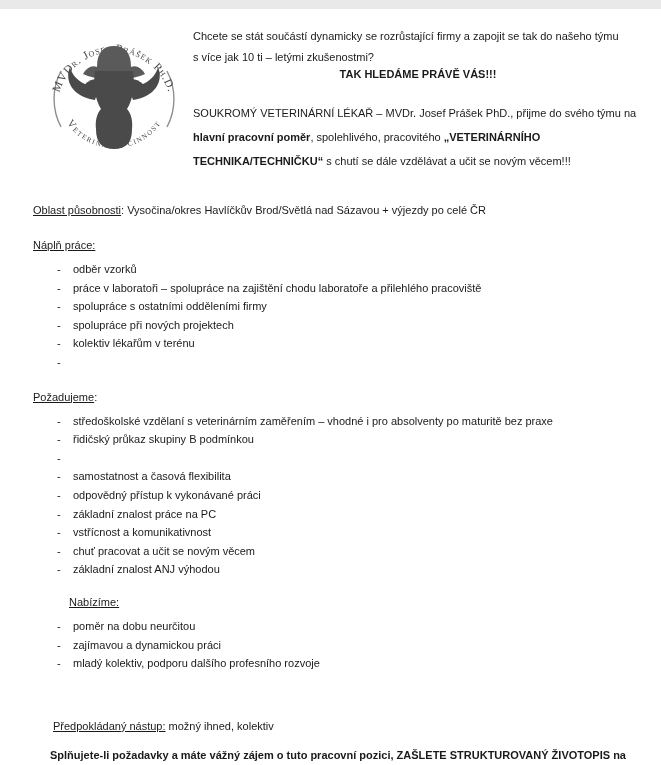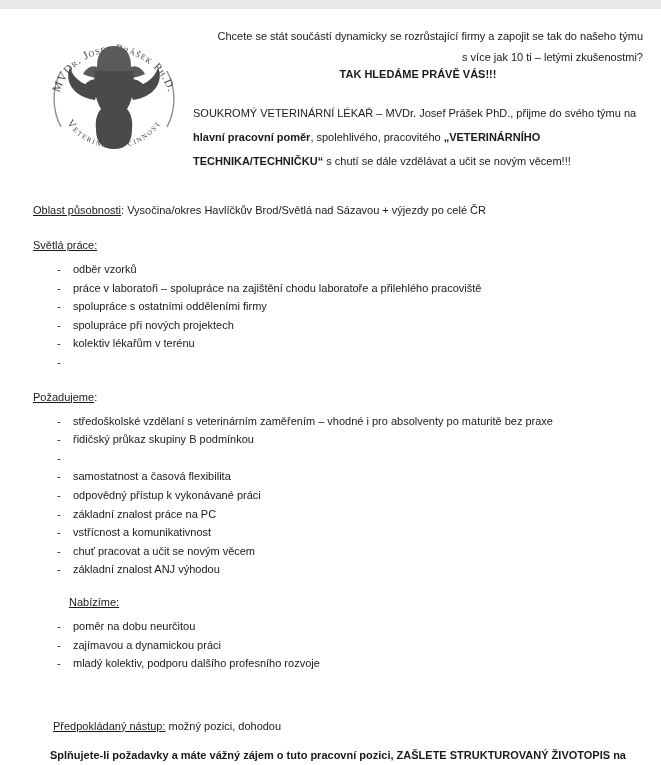--- a/index.html
+++ b/index.html
@@ -11,21 +11,21 @@
   }
   .top-strip { height:9px; background:#e9e9e9; }
   .doc { padding:10px 18px 0 33px; }
 
   .header { display:flex; align-items:flex-start; }
   .logo-wrap { flex:none; width:150px; margin-left:6px; margin-top:2px; }
   .logo-wrap svg { display:block; }
   .arc-text { font-family:"Liberation Serif", serif; font-variant:small-caps; fill:#4a4a4a; }
   .header-right { flex:1; margin-left:4px; padding-top:7px; }
 
-  .intro-line { text-align:right; line-height:21px; }
+  .intro-line { text-align:left; line-height:21px; }
   .headline { text-align:center; font-weight:bold; }
   .para { margin-top:21px; line-height:24px; }
   .b { font-weight:bold; }
 
   .section-label { text-decoration:underline; }
   .oblast-row { margin-top:28px; line-height:19px; }
   .list-title { margin-top:16px; line-height:19px; }
   .list-title-2 { margin-top:14px; line-height:19px;padding-left:36px; }
   ul.bullets { list-style:none; margin:5px 0 0 0; padding:0; }
   ul.bullets li { display:flex; line-height:18.6px; }
@@ -91,21 +91,21 @@
         <div><span class="b">hlavní pracovní poměr</span><span>, spolehlivého, pracovitého </span><span class="b">„VETERINÁRNÍHO</span></div>
         <div><span class="b">TECHNIKA/TECHNIČKU“</span><span> s chutí se dále vzdělávat a učit se novým věcem!!!</span></div>
       </div>
     </div>
   </div>
 
   <div class="oblast-row">
     <span class="section-label">Oblast působnosti</span><span>: Vysočina/okres Havlíčkův Brod/Světlá nad Sázavou + výjezdy po celé ČR</span>
   </div>
 
-  <div class="list-title section-label">Světlá práce:</div>
+  <div class="list-title section-label">Náplň práce:</div>
   <ul class="bullets">
     <li>
         <span class="marker">-</span>
         <span>odběr vzorků</span>
       </li>
     <li>
         <span class="marker">-</span>
         <span>práce v laboratoři – spolupráce na zajištění chodu laboratoře a přilehlého pracoviště</span>
       </li>
     <li>
@@ -175,21 +175,21 @@
         <span class="marker">-</span>
         <span>zajímavou a dynamickou práci</span>
       </li>
     <li>
         <span class="marker">-</span>
         <span>mladý kolektiv, podporu dalšího profesního rozvoje</span>
       </li>
   </ul>
 
   <div class="nastup-row">
-    <span class="section-label">Předpokládaný nástup:</span><span> možný pozici, dohodou</span>
+    <span class="section-label">Předpokládaný nástup:</span><span> možný ihned, kolektiv</span>
   </div>
 
   <div class="closing">
     <div>Splňujete-li požadavky a máte vážný zájem o tuto pracovní pozici, ZAŠLETE STRUKTUROVANÝ ŽIVOTOPIS na</div>
 
   </div>
 
 </div>
 
 </body></html>

